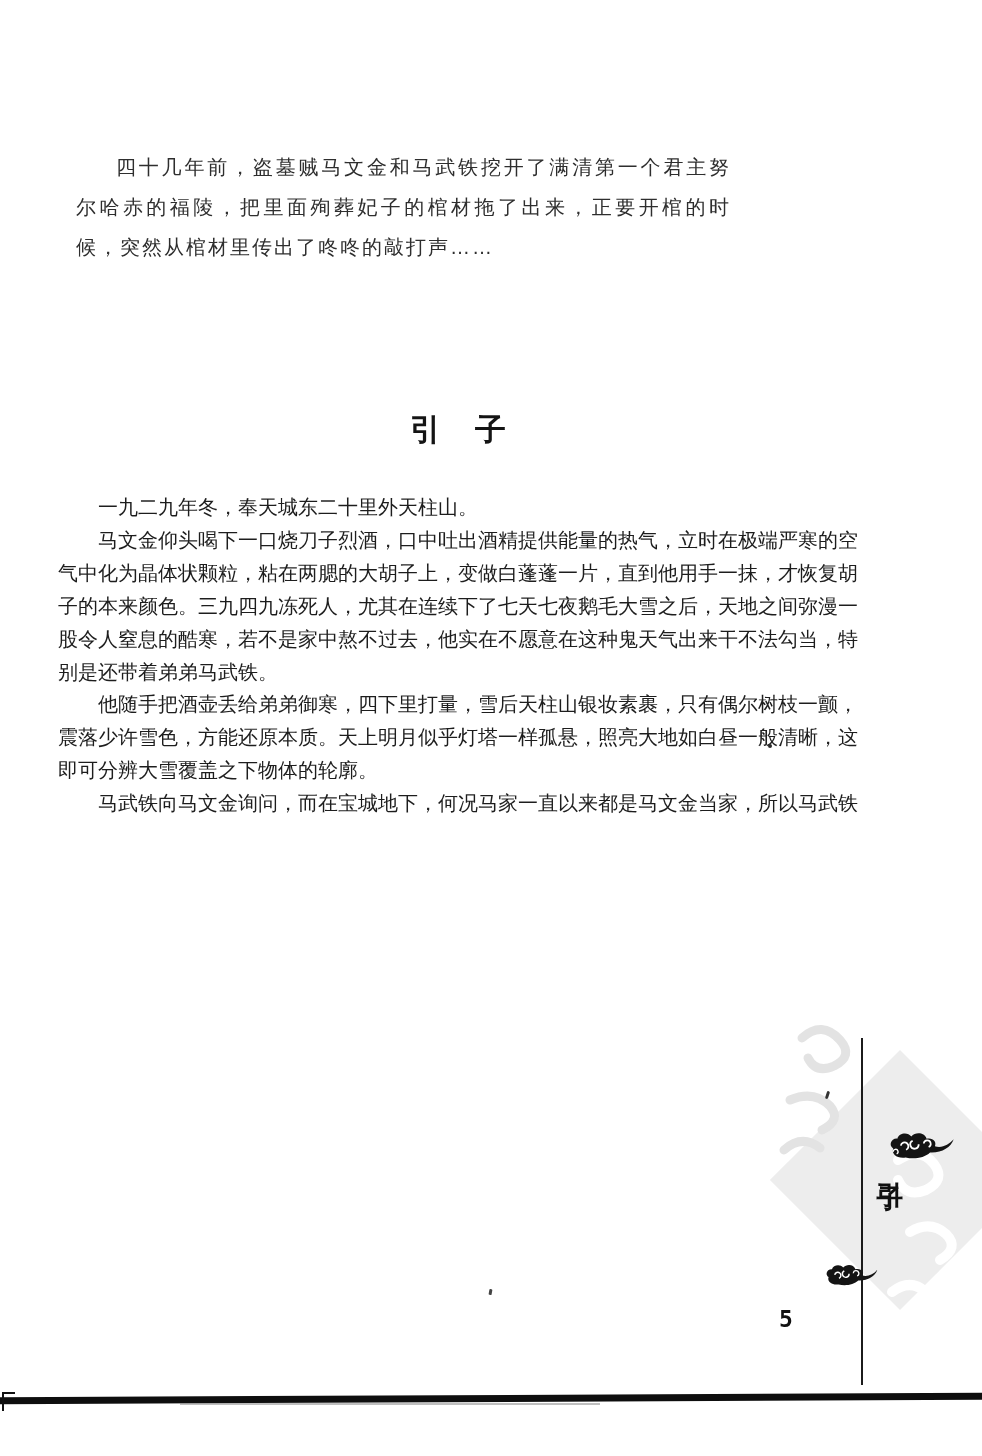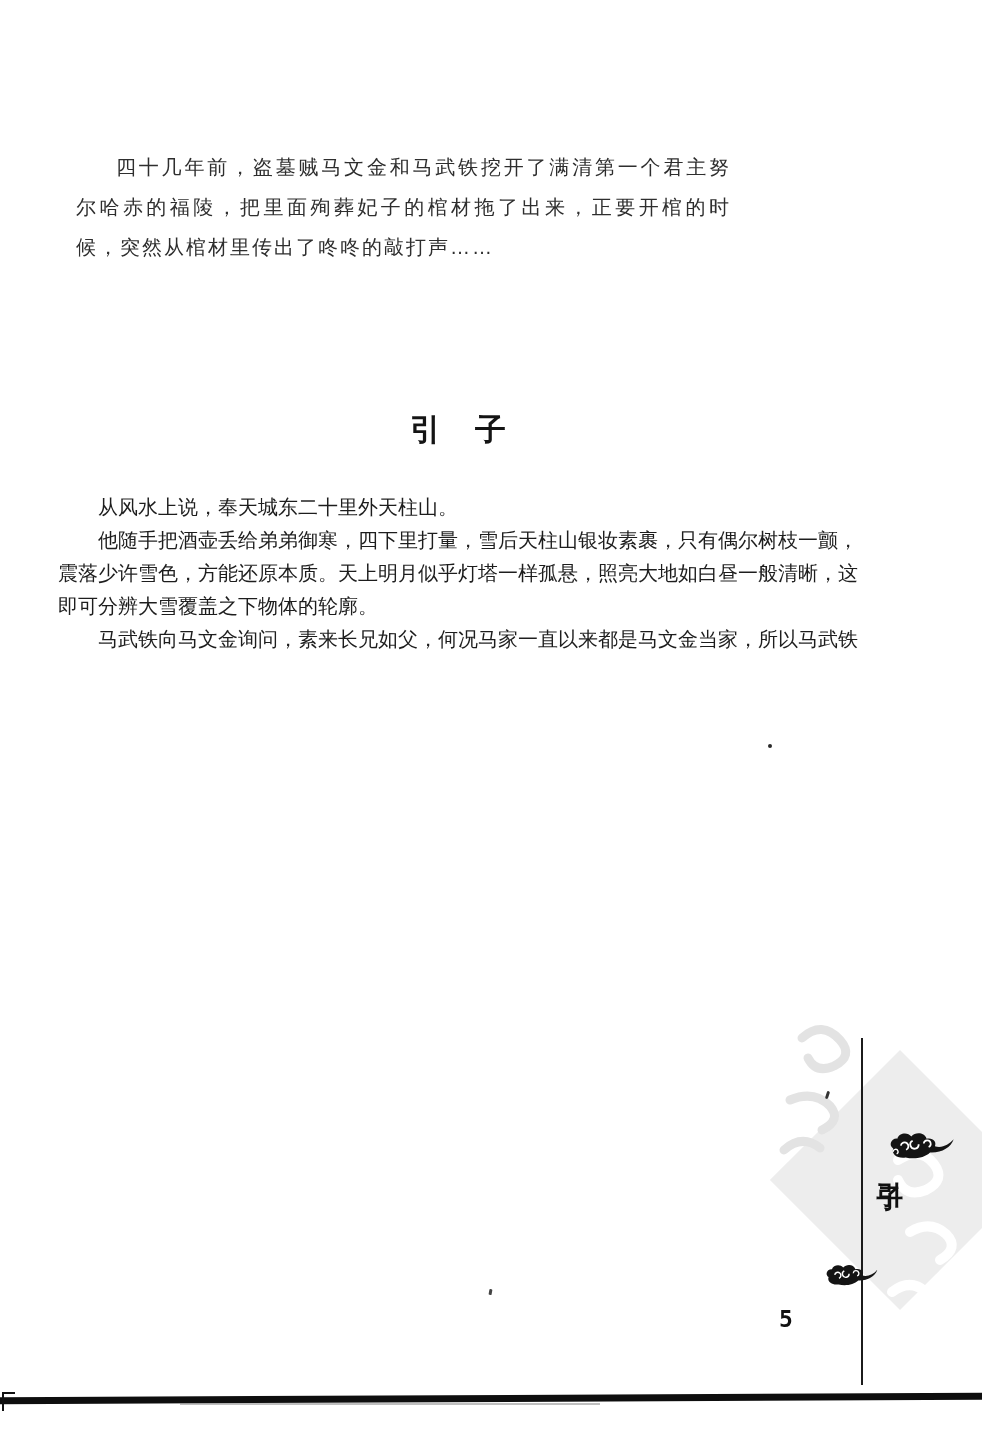--- a/index.html
+++ b/index.html
@@ -97,23 +97,24 @@
       <path d="M170,232 q20,-12 36,2 q14,14 -6,26"></path>
       <path d="M152,292 q18,-14 34,0"></path>
     </g>
   </svg>
 
   <div class="epigraph">四十几年前，盗墓贼马文金和马武铁挖开了满清第一个君主努尔哈赤的福陵，把里面殉葬妃子的棺材拖了出来，正要开棺的时候，突然从棺材里传出了咚咚的敲打声……</div>
 
   <h1 class="chapter-title">引子</h1>
 
   <div class="body-text">
-    <p>从风水上说，奉天城东二十里外天柱山。</p>
+    <p>一九二九年冬，奉天城东二十里外天柱山。</p>
+    <p>马文金仰头喝下一口烧刀子烈酒，口中吐出酒精提供能量的热气，立时在极端严寒的空气中化为晶体状颗粒，粘在两腮的大胡子上，变做白蓬蓬一片，直到他用手一抹，才恢复胡子的本来颜色。三九四九冻死人，尤其在连续下了七天七夜鹅毛大雪之后，天地之间弥漫一股令人窒息的酷寒，若不是家中熬不过去，他实在不愿意在这种鬼天气出来干不法勾当，特别是还带着弟弟马武铁。</p>
     <p>他随手把酒壶丢给弟弟御寒，四下里打量，雪后天柱山银妆素裹，只有偶尔树枝一颤，震落少许雪色，方能还原本质。天上明月似乎灯塔一样孤悬，照亮大地如白昼一般清晰，这即可分辨大雪覆盖之下物体的轮廓。</p>
-    <p>马武铁向马文金询问，素来长兄如父，何况马家一直以来都是马文金当家，所以马武铁</p>
+    <p>马武铁向马文金询问，而在宝城地下，何况马家一直以来都是马文金当家，所以马武铁</p>
   </div>
 
   <div class="margin-rule"></div>
 
   <svg class="cloud cloud-top" viewBox="0 0 100 46" aria-hidden="true">
     <path d="M28,38 C16,40 7,33 10,25 C3,21 7,10 16,11 C18,3 31,1 36,8 C42,1 55,2 58,11
              C67,9 73,15 70,22 C80,25 90,20 97,12 C93,24 79,32 63,31 C55,39 39,41 28,38 Z" fill="#141414"></path>
     <path d="M21,21 a5.5,5.5 0 1 1 7.5,6" stroke="#fff" stroke-width="2.6" fill="none"></path>
     <path d="M38,14 a6,6 0 1 0 8.6,5" stroke="#fff" stroke-width="2.6" fill="none"></path>
     <path d="M54,18 a5,5 0 1 1 7,5" stroke="#fff" stroke-width="2.4" fill="none"></path>

